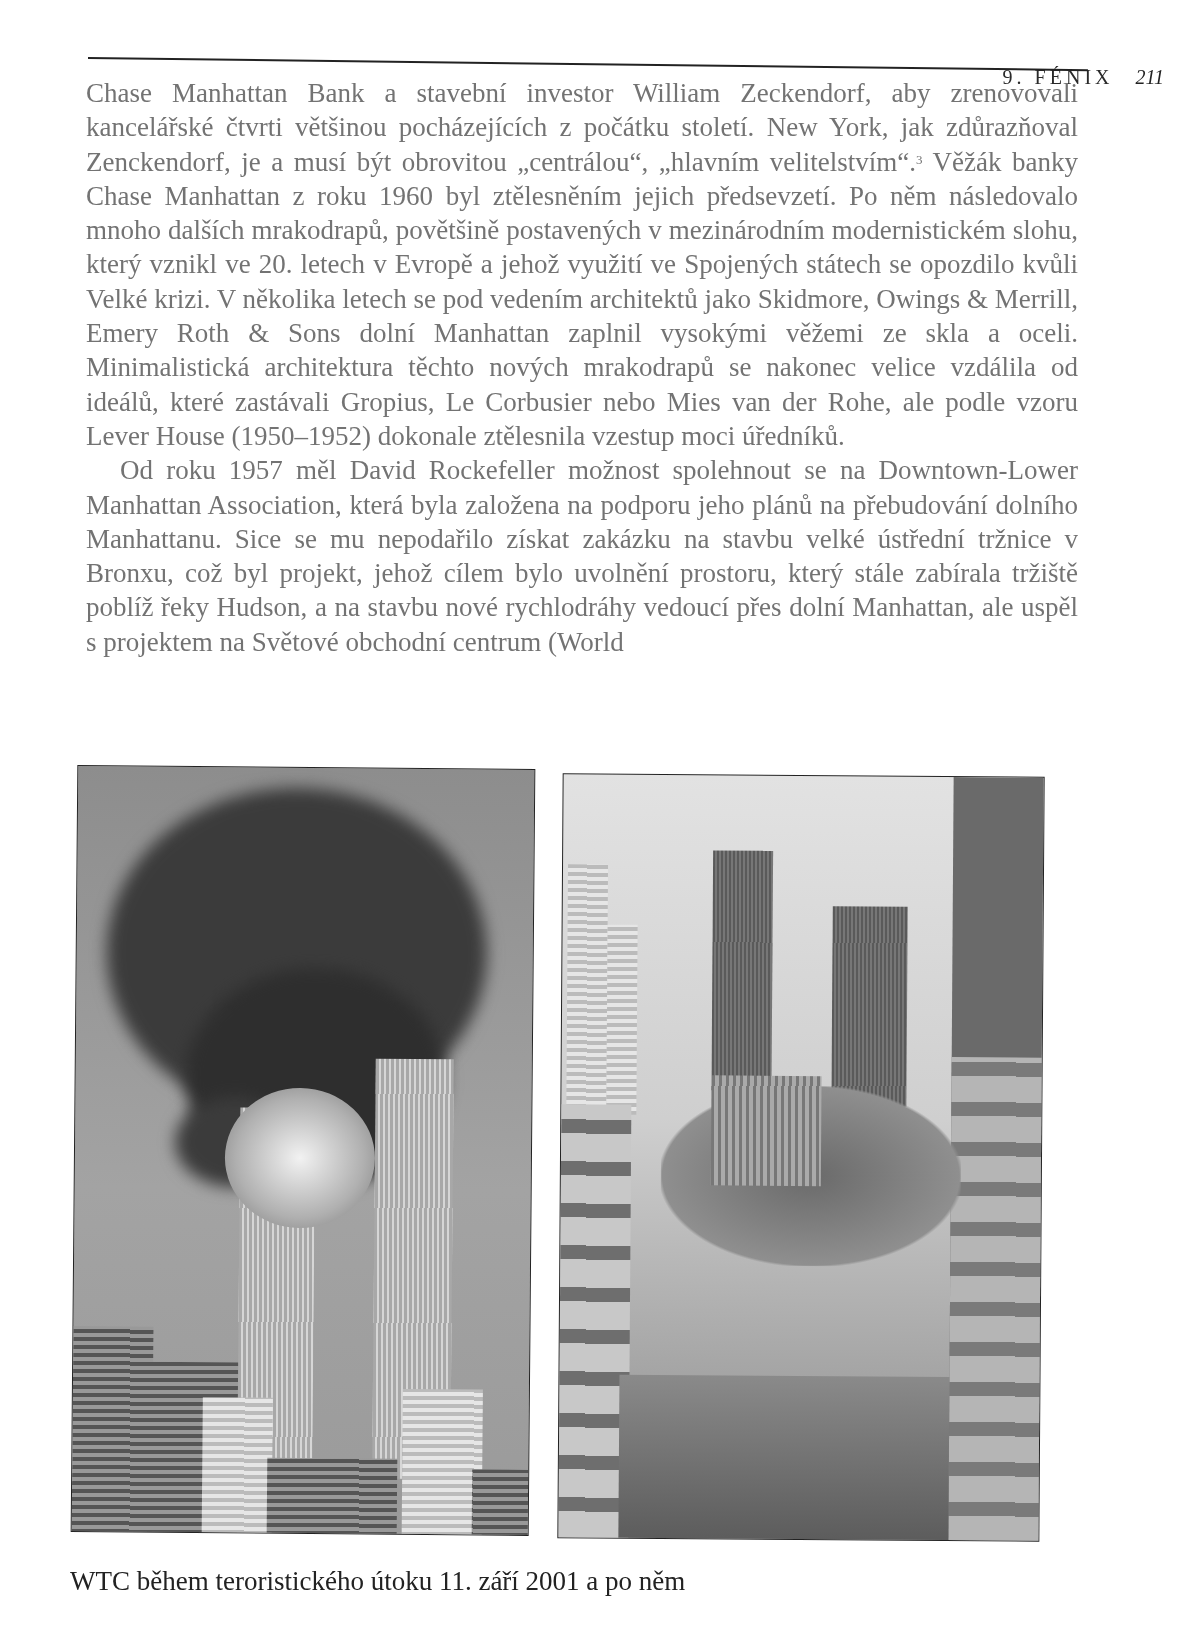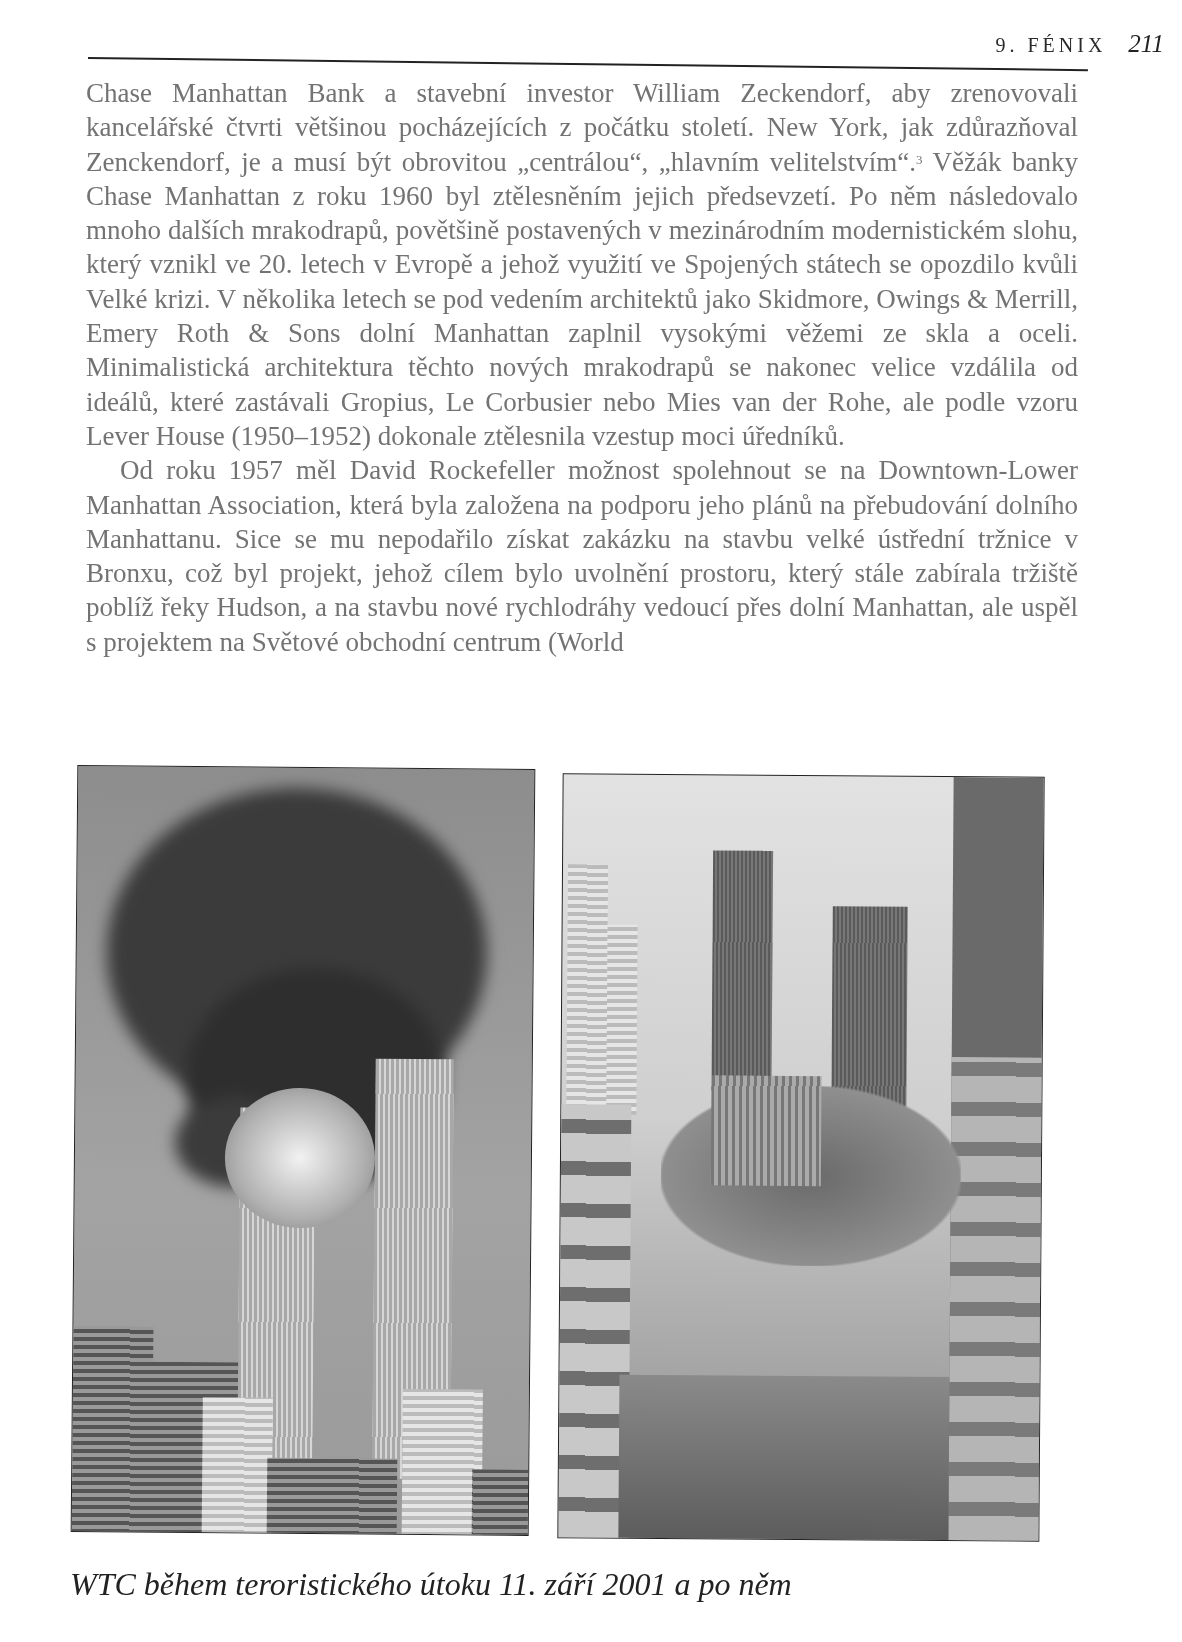--- a/index.html
+++ b/index.html
@@ -8,21 +8,21 @@
       background: #ffffff;
       font-family: "Liberation Serif", "DejaVu Serif", serif;
       color: #1c1c1c;
     }
     .page { position: absolute; left: 0; top: 0; width: 1182px; height: 1642px; }
     .running-head {
       position: absolute; top: 30px; right: 18px;
       display: flex; align-items: baseline; gap: 22px;
     }
     .chapter { font-size: 20px; letter-spacing: 4px; color: #2a2a2a; }
-    .folio { font-size: 25px; font-style: italic; color: #222; }
+    .folio { font-size: 20px; font-style: italic; color: #222; margin-top: 36px; }
     .rule {
       position: absolute; left: 88px; top: 57px; width: 1000px; height: 0;
       border-top: 2px solid #222;
       transform: rotate(0.7deg); transform-origin: left top;
     }
     .body-text {
       position: absolute; left: 86px; top: 76px; width: 992px;
       font-size: 27px; line-height: 34.3px; text-align: justify;
       color: #737373;
     }
@@ -48,21 +48,21 @@
     .smoke { border-radius: 50%; background: #3b3b3b; filter: blur(8px); }
     .tower { background: repeating-linear-gradient(90deg, #a8a8a8 0 3px, #d6d6d6 3px 5px); }
     .bldg { background: repeating-linear-gradient(0deg, #555 0 4px, #999 4px 8px); }
     .bldg-light { background: repeating-linear-gradient(0deg, #bbb 0 4px, #e6e6e6 4px 8px); }
     .fire { border-radius: 50%; background: radial-gradient(#f2f2f2, #b0b0b0 60%, #777); }
     .dark-tower { background: repeating-linear-gradient(90deg, #5a5a5a 0 2px, #777 2px 4px); }
     .rubble { background: radial-gradient(ellipse at center, #6a6a6a, #8f8f8f 70%, transparent 72%); }
 
     .caption {
       position: absolute; left: 70px; top: 1566px;
-      font-size: 32px; font-style: italic; color: #222;
+      font-size: 27px; color: #222;
     }
   </style>
 </head>
 <body>
 
 <div class="page">
 
   <div class="running-head">
     <span class="chapter">9. FÉNIX</span>
     <span class="folio">211</span>

